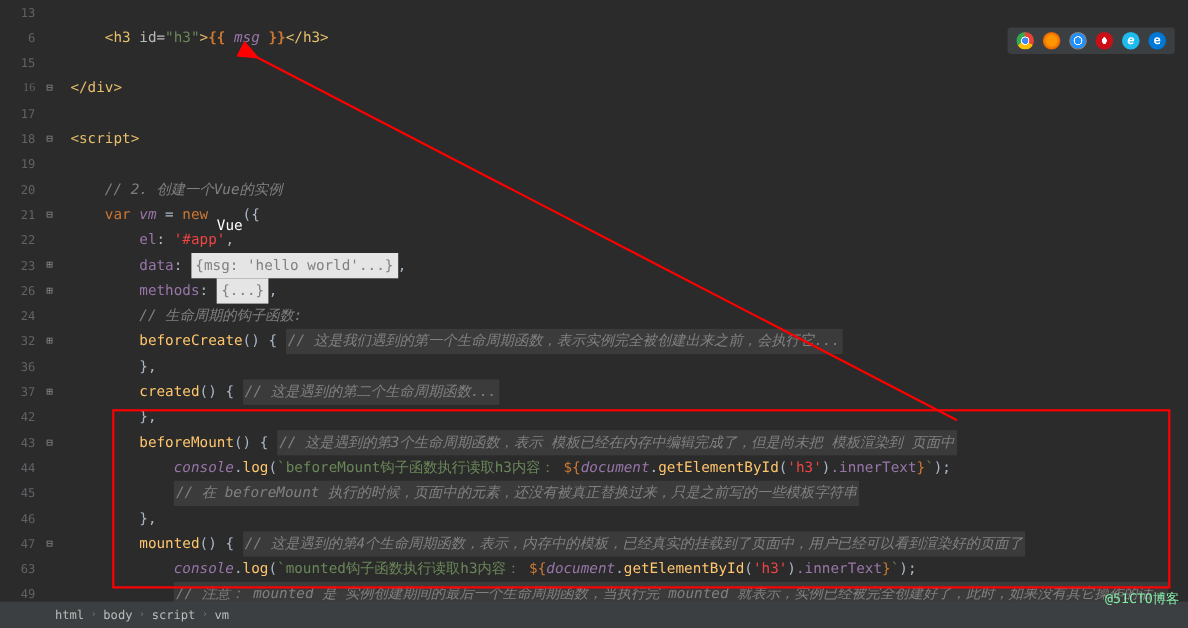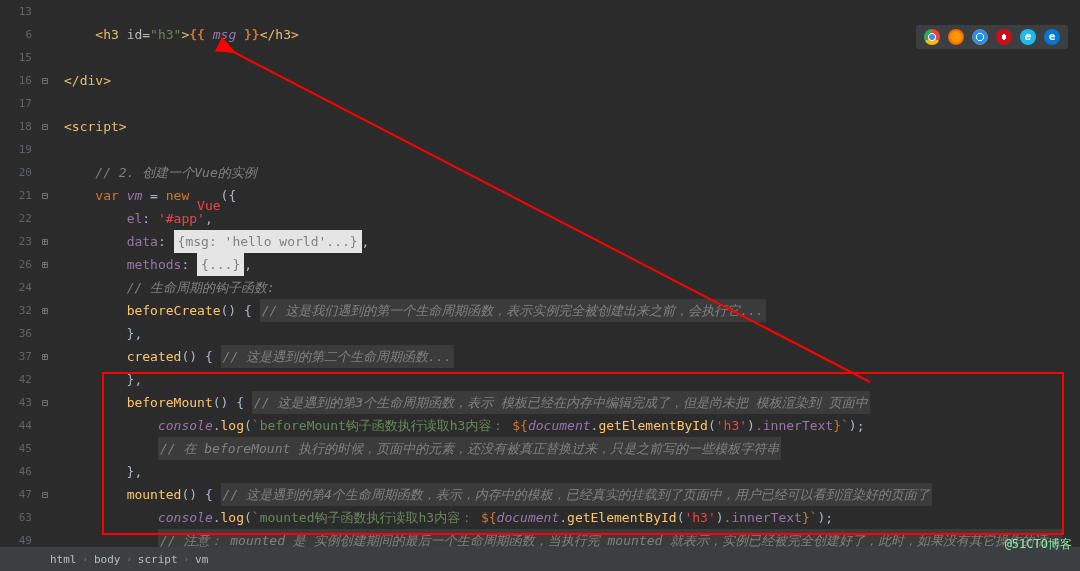--- a/index.html
+++ b/index.html
@@ -44,21 +44,21 @@
       padding-left: 4px;
     }
     .line { height: 23px; display: flex; align-items: center; white-space: pre; }
     .tag { color: #e8bf6a; }
     .tag-bracket { color: #e8bf6a; }
     .attr-name { color: #bababa; }
     .attr-val { color: #6a8759; }
     .mustache { color: #cc7832; font-weight: bold; }
     .keyword { color: #cc7832; }
     .var-name { color: #9876aa; font-style: italic; }
-    .class-name { color: #ef4444; margin-top: 20px; }
+    .class-name { color: #ffffff; margin-top: 20px; }
     .prop { color: #9876aa; }
     .string { color: #ef4444; }
     .comment { color: #808080; font-style: italic; }
     .comment-hl { background: #3b3b3b; color: #808080; font-style: italic; padding: 0 2px; }
     .folded { background: #e5e5e5; color: #808080; padding: 0 4px; }
     .paren { color: #a9b7c6; }
     .method { color: #ffc66d; }
     .console-obj { color: #9876aa; font-style: italic; }
     .template-str { color: #6a8759; }
     .interp { color: #cc7832; }
@@ -118,21 +118,21 @@
     .fold-icon { color: #888; cursor: pointer; }
   </style>
 </head>
 <body>
 
 <div class="editor-container">
   <div class="gutter" id="gutter">
       <div class="line" style="justify-content: flex-end;">13</div>
       <div class="line" style="justify-content: flex-end;">6</div>
       <div class="line" style="justify-content: flex-end;">15</div>
-      <div class="line" style="justify-content: flex-end;">16</div>
+      <div class="line" style="justify-content: flex-end; font-family: Liberation Serif, serif;">16</div>
       <div class="line" style="justify-content: flex-end;">17</div>
       <div class="line" style="justify-content: flex-end;">18</div>
       <div class="line" style="justify-content: flex-end;">19</div>
       <div class="line" style="justify-content: flex-end;">20</div>
       <div class="line" style="justify-content: flex-end;">21</div>
       <div class="line" style="justify-content: flex-end;">22</div>
       <div class="line" style="justify-content: flex-end;">23</div>
       <div class="line" style="justify-content: flex-end;">26</div>
       <div class="line" style="justify-content: flex-end;">24</div>
       <div class="line" style="justify-content: flex-end;">32</div>

